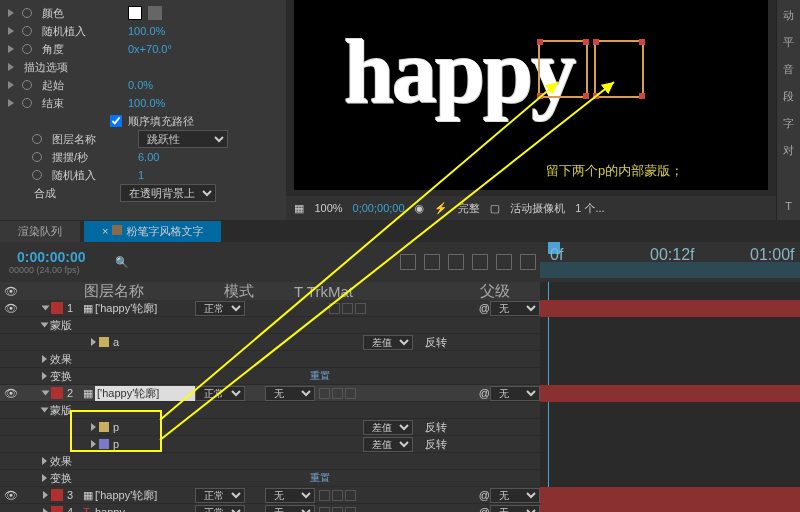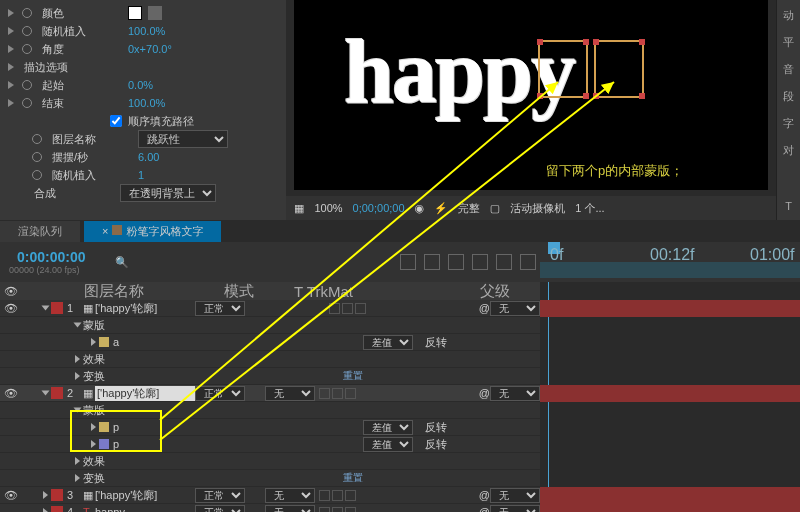--- a/index.html
+++ b/index.html
@@ -39,21 +39,21 @@
 .ruler-lbl{position:absolute;top:4px;color:#88b4c4;font-size:16px}
 .playhead{position:absolute;top:0;width:12px;height:12px;background:#4aa3d4;left:8px}
 .cols{position:absolute;left:0;top:282px;width:540px;height:18px;background:#383838;display:flex;align-items:center;padding-left:4px}
 .col{color:#aaa;font-size:15px}
 .layers{position:absolute;left:0;top:300px;width:540px;background:#323232}
 .layer-row{display:flex;align-items:center;height:17px;border-bottom:1px solid #2a2a2a}
 .eye{width:12px;height:12px;margin:0 4px}
 .lr-tri{width:0;height:0;border-top:4px solid transparent;border-bottom:4px solid transparent;border-left:5px solid #aaa;margin:0 3px}
 .lr-tri.open{transform:rotate(90deg)}
 .color-sq{width:12px;height:12px;margin-right:4px}
-.mask-sub{padding-left:72px}
+.mask-sub{padding-left:39px}
 .mask-sq{width:10px;height:10px;margin-right:4px}
 .mode-sel{background:#2a2a2a;border:1px solid #555;color:#ccc;font-size:10px;padding:0 4px;min-width:50px}
 .mask-highlight{position:absolute;border:2px solid #ff0;pointer-events:none}
 .mh1{left:70px;top:410px;width:92px;height:42px}
 .layer-name{background:#ddd;color:#333;padding:0 2px}
 .tl-area{position:absolute;left:540px;top:282px;width:260px;bottom:0;background:#2a2a2a}
 .tl-ph{position:absolute;left:8px;top:0;width:1px;bottom:0;background:#4aa3d4}
 .track{position:absolute;left:0;width:260px;height:17px;background:#8a3030}
 svg.lines{position:absolute;left:0;top:0;width:800px;height:512px;pointer-events:none}
 .reset-lbl{color:#7aa8d4;font-size:10px}

